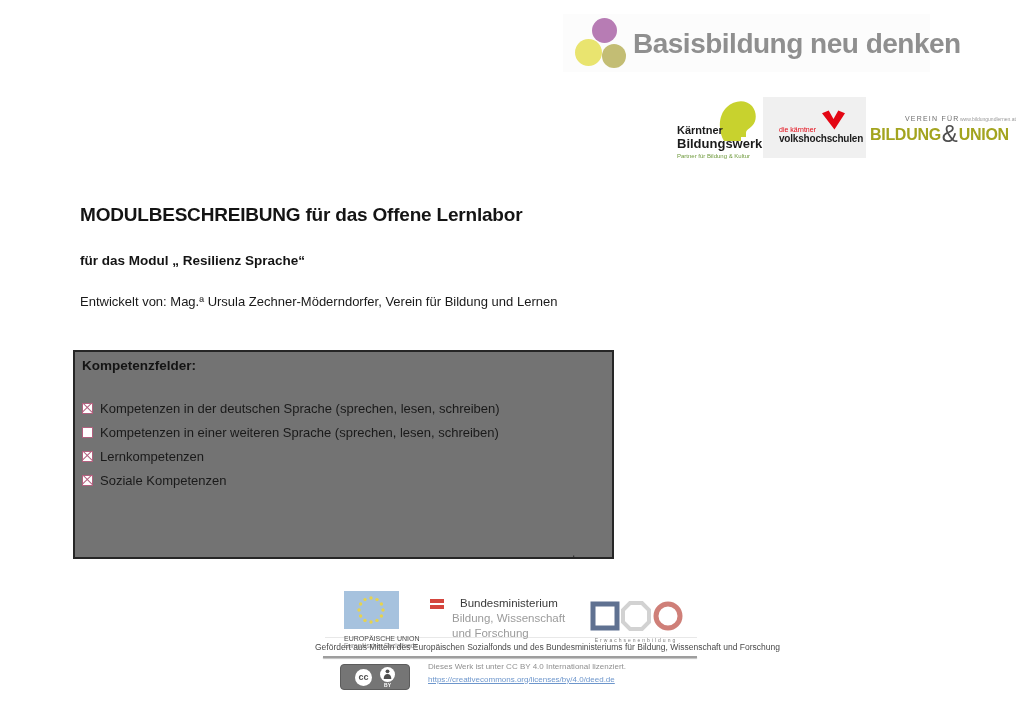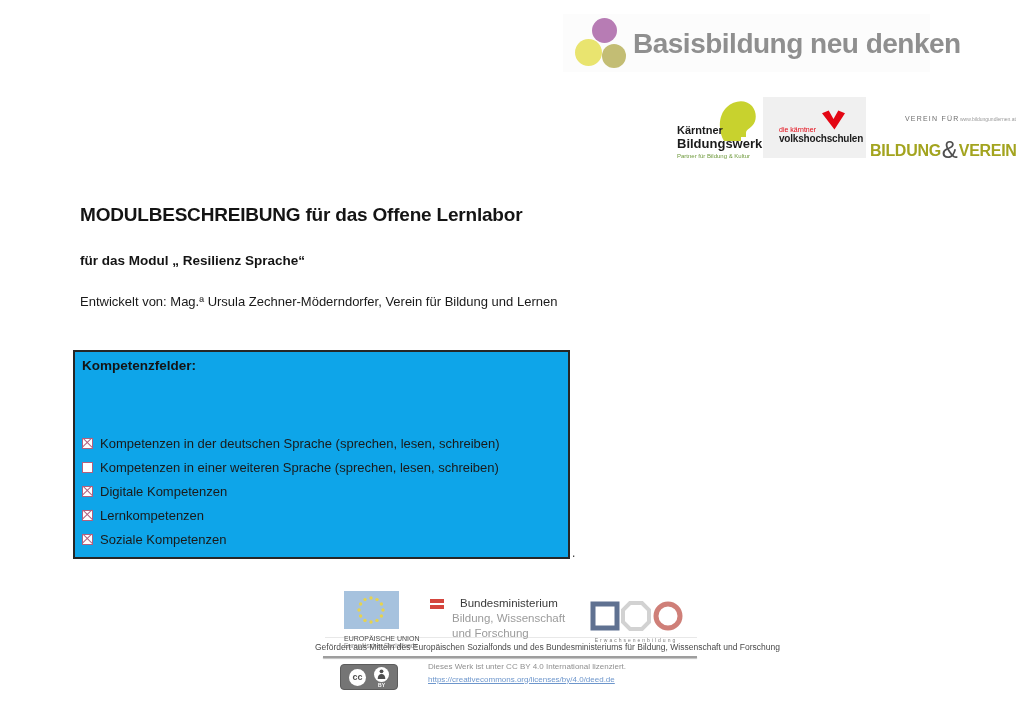--- a/index.html
+++ b/index.html
@@ -29,33 +29,33 @@
   .p-kbw .tag { position:absolute; left:4px; top:56px; font-size:6px; color:#6f9a3d; white-space:nowrap; }
 
   .p-vhs { position:absolute; left:763px; top:97px; width:103px; height:61px; background:#f0f0f0; }
   .p-vhs .v-svg { position:absolute; left:59px; top:13px; }
   .p-vhs .pre { position:absolute; left:16px; top:29px; font-size:7px; color:#e30613; }
   .p-vhs .nm  { position:absolute; left:16px; top:36px; font-size:10px; font-weight:bold; color:#1c1c1c; letter-spacing:-0.2px; }
 
   .p-bl { position:absolute; left:868px; top:97px; width:142px; height:62px; background:#fff; }
   .p-bl .pre { position:absolute; left:37px; top:18px; font-size:7px; color:#6e6e6e; letter-spacing:1.2px; }
   .p-bl .url { position:absolute; left:92px; top:19px; font-size:5px; color:#9a9a9a; white-space:nowrap; }
-  .p-bl .row { position:absolute; left:2px; top:40px; display:flex; align-items:center; }
+  .p-bl .row { position:absolute; left:2px; top:24px; display:flex; align-items:center; }
   .p-bl .w1, .p-bl .w2 { font-size:16px; font-weight:bold; color:#a3a41f; letter-spacing:-0.3px; }
   .p-bl .amp { font-size:24px; font-weight:300; color:#4f4f4f; margin:0 1px; position:relative; top:-1px; }
 
   
   .doc-title { position:absolute; left:80px; top:204px; font-size:19px; font-weight:bold; color:#141414; letter-spacing:-0.2px; }
   .doc-subtitle { position:absolute; left:80px; top:253px; font-size:13.5px; font-weight:bold; color:#141414; }
   .doc-developed { position:absolute; left:80px; top:294px; font-size:13px; color:#1a1a1a; }
 
   
-  .kbox { position:absolute; left:73px; top:350px; width:497px; height:209px; border:2px solid #262626; background:#0ea5e9; }
+  .kbox { position:absolute; left:73px; top:350px; width:541px; height:209px; border:2px solid #262626; background:#737373; }
   .kbox .khead { position:absolute; left:7px; top:6px; font-size:13.5px; font-weight:bold; color:#141414; }
-  .kbox .rows { position:absolute; left:7px; top:44px; right:8px;margin-top:35px; }
+  .kbox .rows { position:absolute; left:7px; top:44px; right:8px; }
   .cb-row { display:flex; align-items:center; height:24px; }
   .cb {
     position:relative; width:11px; height:11px; border:1.4px solid #b2617f;
     margin-right:7px; flex:0 0 auto; background:#fff;
   }
   .cb.checked::before, .cb.checked::after {
     content:""; position:absolute; left:-2px; top:3.5px; width:12.5px; height:1.4px;
     background:#b2617f;
   }
   .cb.checked::before { transform:rotate(45deg); }
@@ -77,21 +77,21 @@
   .ministry .m1 { margin-left:30px; font-size:11.5px; color:#3a3a3a; line-height:15px; white-space:nowrap; }
   .ministry .m2, .ministry .m3 { margin-left:22px; font-size:11.5px; color:#9b9b9b; line-height:15px; white-space:nowrap; }
 
   .eb { position:absolute; left:588px; top:600px; width:96px; text-align:center; }
   .eb-caption { font-size:5px; letter-spacing:2px; color:#7c7c7c; margin-top:1px; white-space:nowrap; }
 
   .funding { position:absolute; left:315px; top:642px; width:372px; text-align:center; font-size:8.5px; color:#4a4a4a; white-space:nowrap; }
   .f-sep { position:absolute; left:323px; top:656px; width:374px; height:2px; background:#9e9e9e; box-shadow:0 1px 1px rgba(0,0,0,0.25); }
 
   .cc-badge {
-    position:absolute; left:340px; top:664px; width:58px; height:26px; background:#757575;
+    position:absolute; left:340px; top:664px; width:70px; height:26px; background:#757575;
     border:1px solid #5c5c5c; border-radius:4px; display:flex; align-items:center; justify-content:center; gap:8px;
   }
   .cc-circle {
     width:17px; height:17px; border-radius:50%; background:#fff; color:#4f4f4f;
     display:flex; align-items:center; justify-content:center; font-size:9px; font-weight:bold;
   }
   .cc-by-wrap { display:flex; flex-direction:column; align-items:center; }
   .cc-by-wrap .by-txt { font-size:5px; color:#fff; font-weight:bold; line-height:5px; margin-top:1px; }
   .cc-by-wrap .cc-circle { width:15px; height:15px; }
 
@@ -126,42 +126,38 @@
     <span class="pre">die kärntner</span>
     <span class="nm">volkshochschulen</span>
   </div>
 
   <div class="p-bl">
     <span class="pre">VEREIN FÜR</span>
     <span class="url">www.bildungundlernen.at</span>
     <span class="row">
       <span class="w1">BILDUNG</span>
       <span class="amp">&amp;</span>
-      <span class="w2">VEREIN</span>
+      <span class="w2">UNION</span>
     </span>
   </div>
 
   <div class="doc-title">MODULBESCHREIBUNG für das Offene Lernlabor</div>
   <div class="doc-subtitle">für das Modul „ Resilienz Sprache“</div>
   <div class="doc-developed">Entwickelt von: Mag.ª Ursula Zechner-Möderndorfer, Verein für Bildung und Lernen</div>
 
   <div class="kbox">
     <div class="khead">Kompetenzfelder:</div>
     <div class="rows">
       <div class="cb-row">
         <span class="cb checked"></span>
         <span class="cb-label">Kompetenzen in der deutschen Sprache (sprechen, lesen, schreiben)</span>
       </div>
       <div class="cb-row">
         <span class="cb"></span>
         <span class="cb-label">Kompetenzen in einer weiteren Sprache (sprechen, lesen, schreiben)</span>
-      </div>
-      <div class="cb-row">
-        <span class="cb checked"></span>
-        <span class="cb-label">Digitale Kompetenzen</span>
       </div>
       <div class="cb-row">
         <span class="cb checked"></span>
         <span class="cb-label">Lernkompetenzen</span>
       </div>
       <div class="cb-row">
         <span class="cb checked"></span>
         <span class="cb-label">Soziale Kompetenzen</span>
       </div>
     </div>

